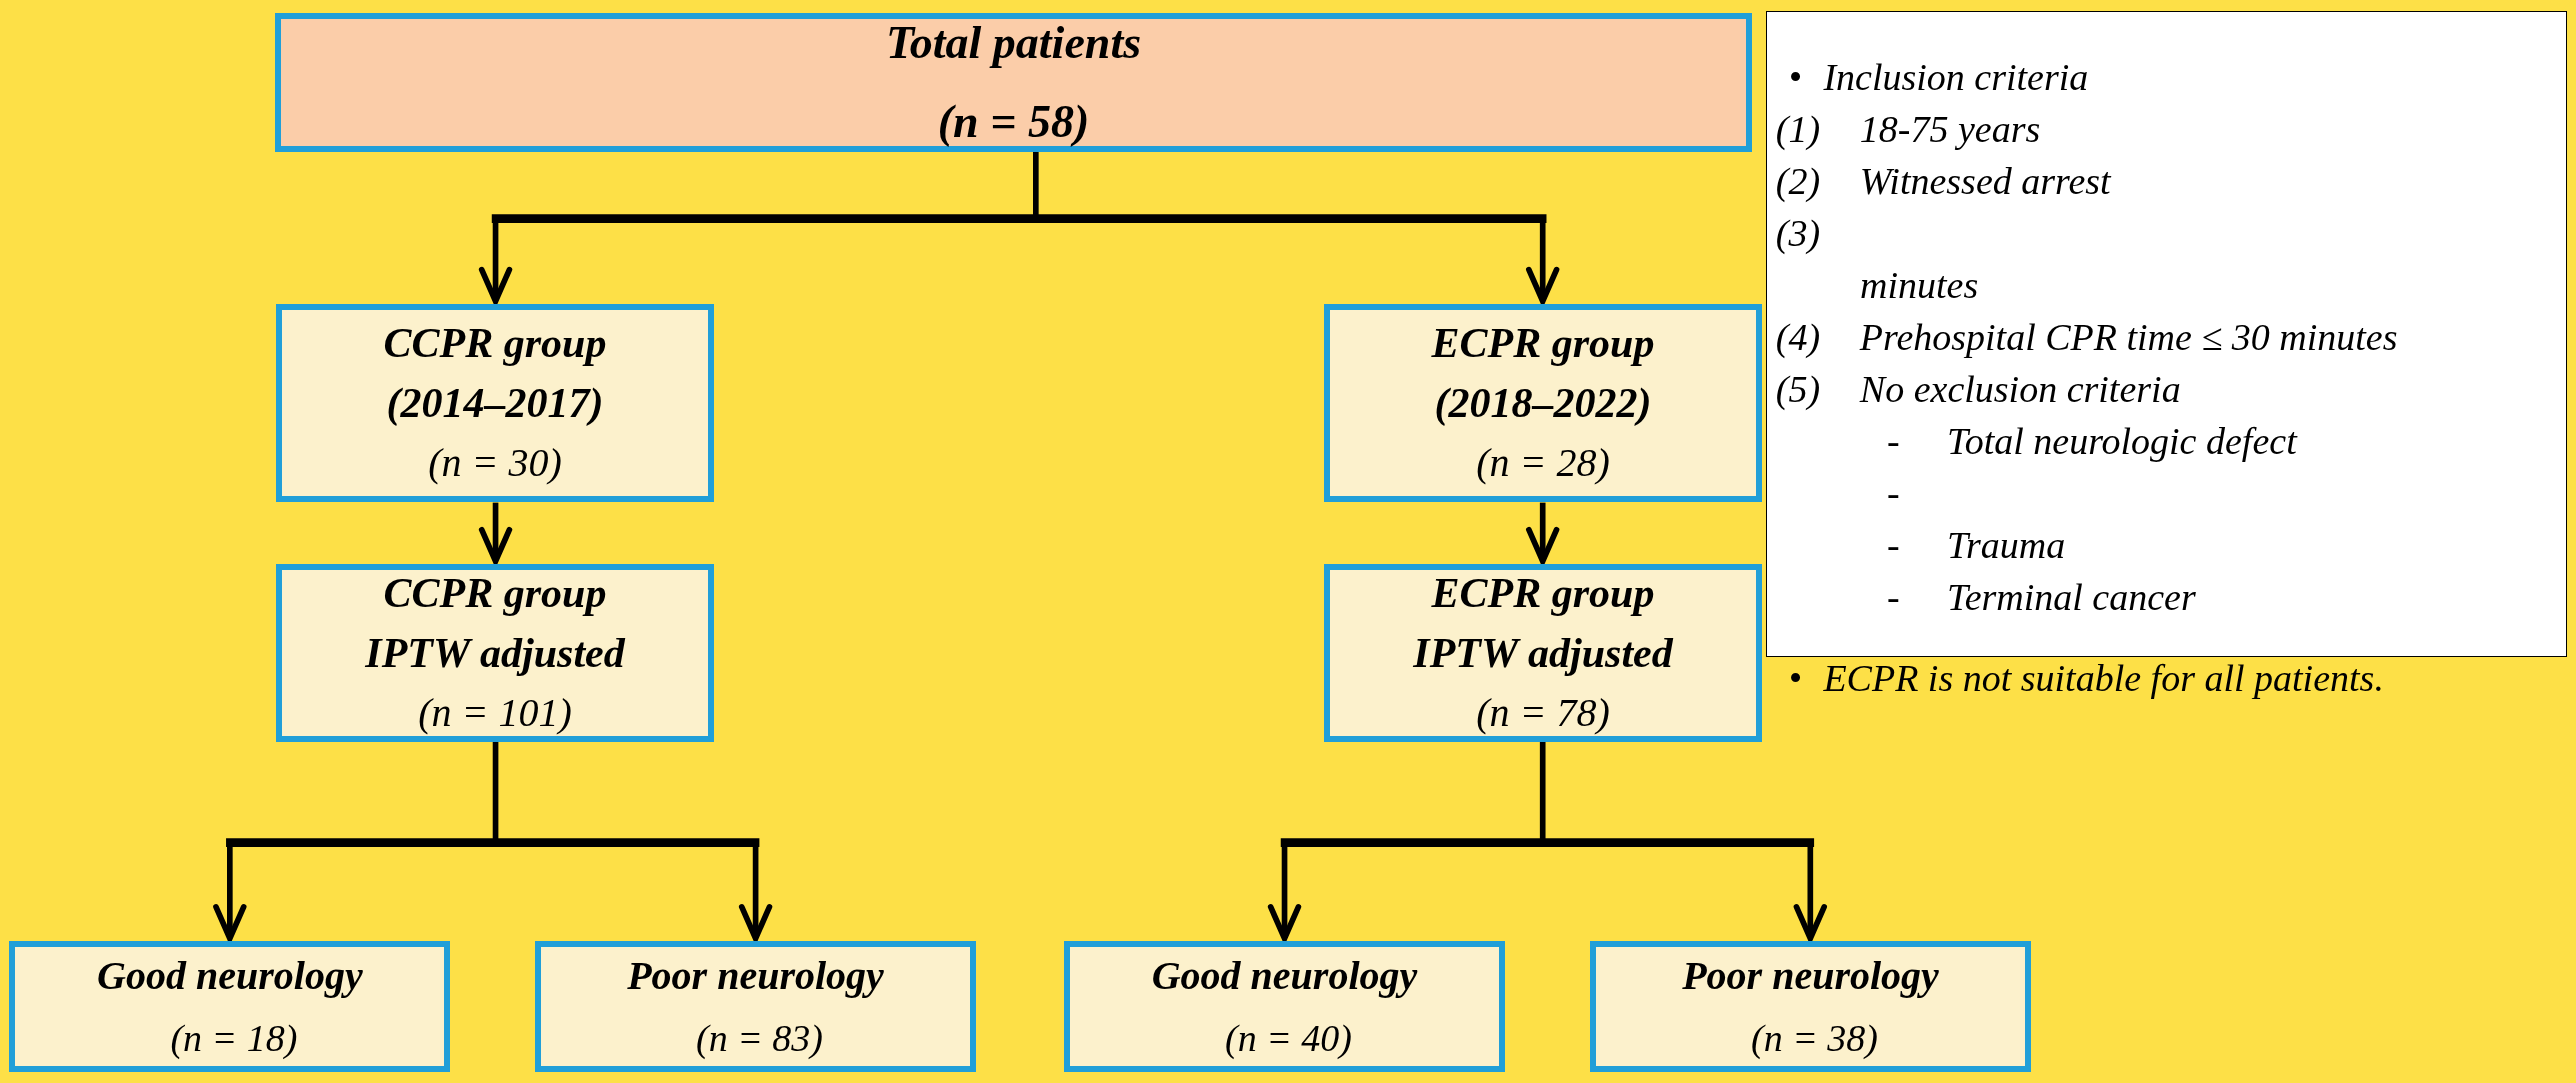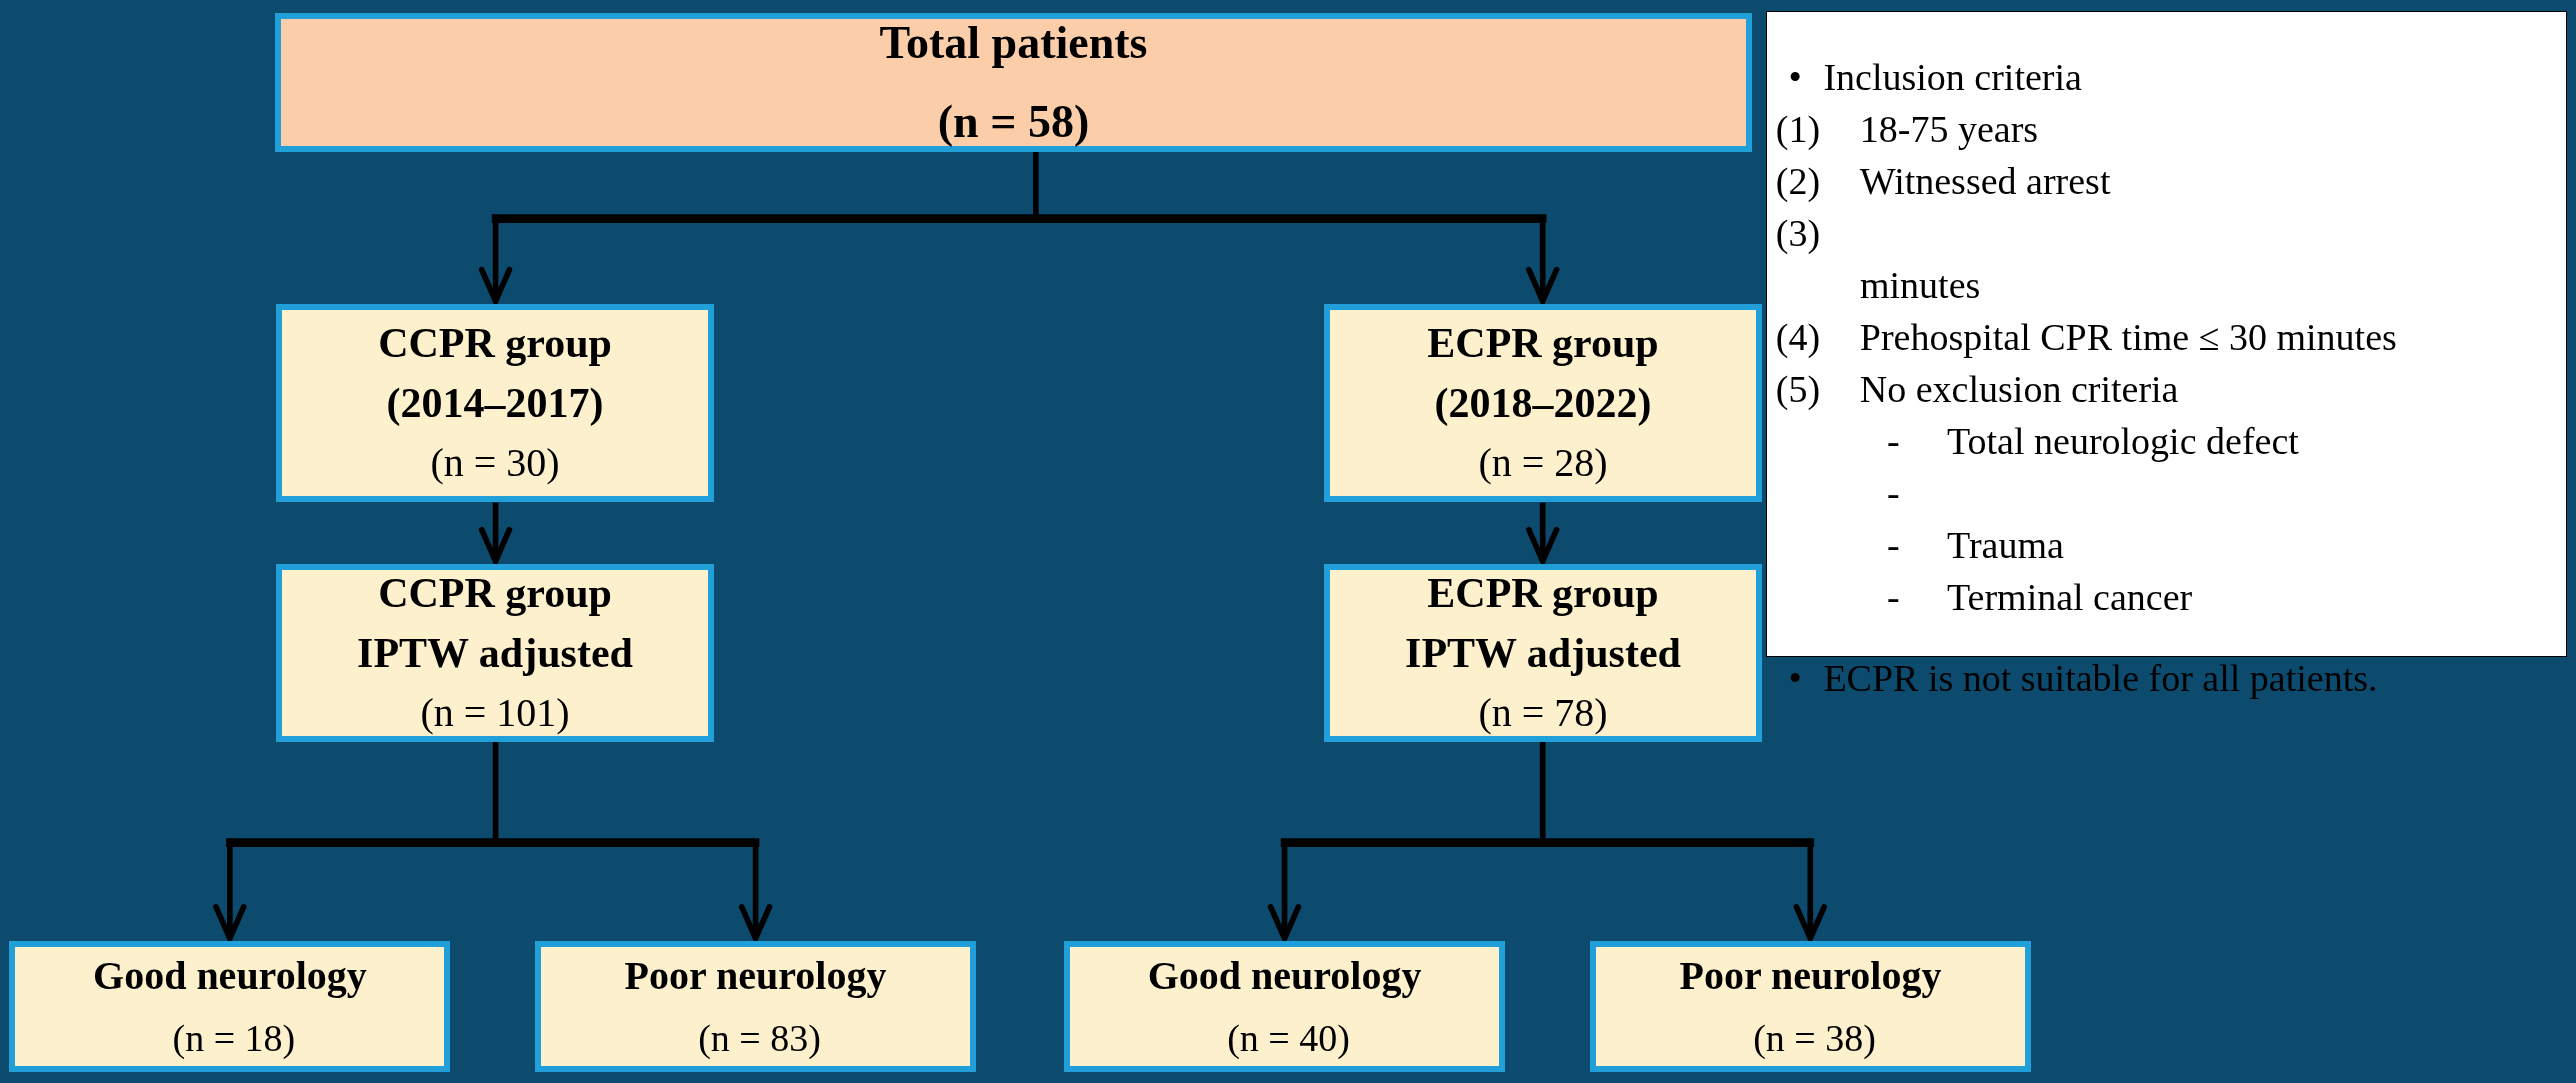--- a/index.html
+++ b/index.html
@@ -4,21 +4,21 @@
 <style>
   :root{
     --blue:#219FD8;
     --salmon:#FBCDA9;
     --cream:#FCF1CC;
     --ink:#000000;
   }
   *{margin:0;padding:0;box-sizing:border-box;}
   html,body{width:2576px;height:1084px;background:#ffffff;overflow:hidden;}
   body{font-family:"Liberation Serif","DejaVu Serif",serif;color:var(--ink);}
-  .canvas{position:relative;width:2576px;height:1084px;background:#0c4a6e;}
+  .canvas{position:relative;width:2576px;height:1084px;background:#fde047;font-style:italic;}
   svg.connectors{position:absolute;left:0;top:0;width:2576px;height:1084px;}
 
   .box{
     position:absolute;
     border:6.3px solid var(--blue);
     background:var(--cream);
     display:flex;flex-direction:column;
     justify-content:center;align-items:center;
     text-align:center;
   }

